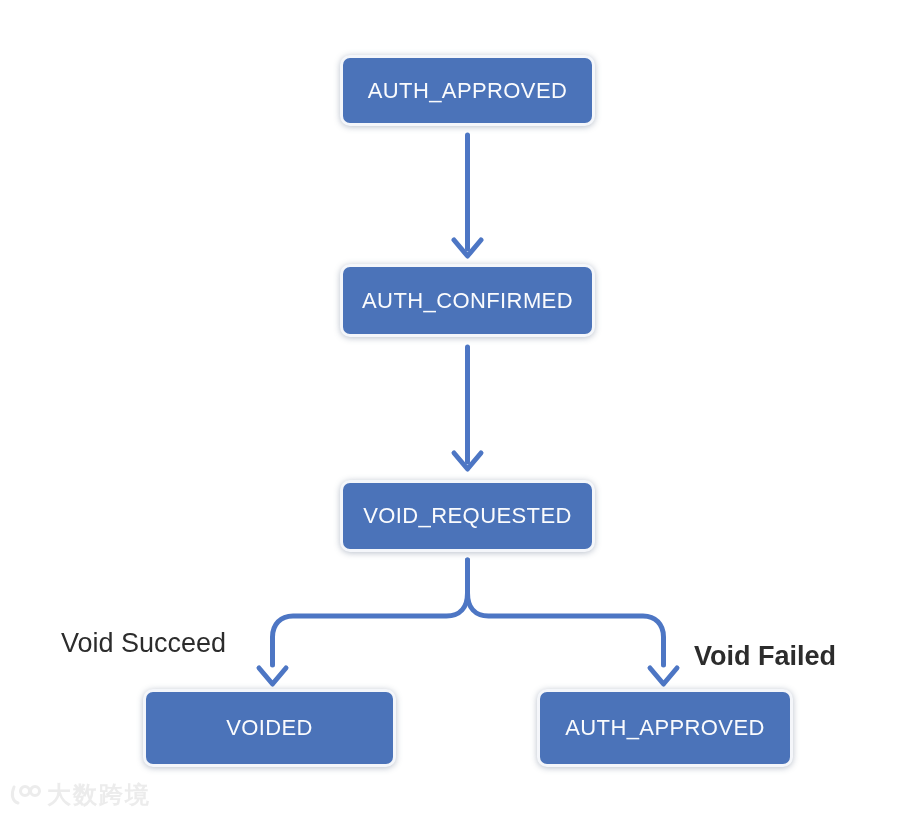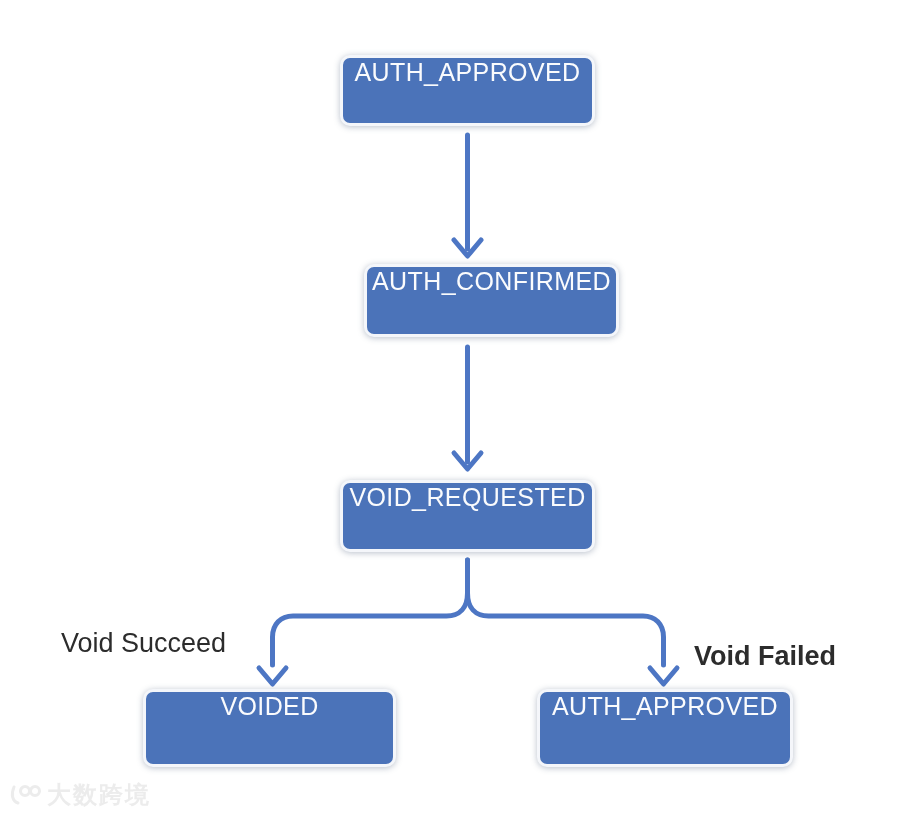--- a/index.html
+++ b/index.html
@@ -27,34 +27,34 @@
   #edge-layer polyline {
     fill: none;
     stroke: var(--arrow_color, #4d76c4);
     stroke-width: 5;
     stroke-linecap: round;
     stroke-linejoin: round;
   }
   .node {
     position: absolute;
     display: flex;
-    align-items: flex-start;
+    align-items: center;
     justify-content: center;
     background: var(--node_fill, #4b73b9);
     color: var(--node_text_color, #fafbfd);
     border: 3px solid var(--node_border_color, #f4f6fa);
     border-radius: 10px;
     box-shadow: 0 1px 6px rgba(100, 115, 140, 0.45);
-    font-size: 25px;
+    font-size: 22px;
     letter-spacing: 0.4px;
     box-sizing: border-box;
     white-space: nowrap;
   }
   .node-auth-approved-top  { left: 340px; top:  55px; width: 255px; height: 71px; }
-  .node-auth-confirmed     { left: 340px; top: 264px; width: 255px; height: 73px; margin-left: 24px; }
+  .node-auth-confirmed     { left: 340px; top: 264px; width: 255px; height: 73px; }
   .node-void-requested     { left: 340px; top: 480px; width: 255px; height: 72px; }
   .node-voided             { left: 143px; top: 689px; width: 253px; height: 78px; }
   .node-auth-approved-bottom { left: 537px; top: 689px; width: 256px; height: 78px; }
   .edge-label {
     position: absolute;
     color: var(--label_color, #2c2c2c);
     font-size: 27px;
     white-space: nowrap;
   }
   .label-void-succeed { left: 61px;  top: 628px; }

